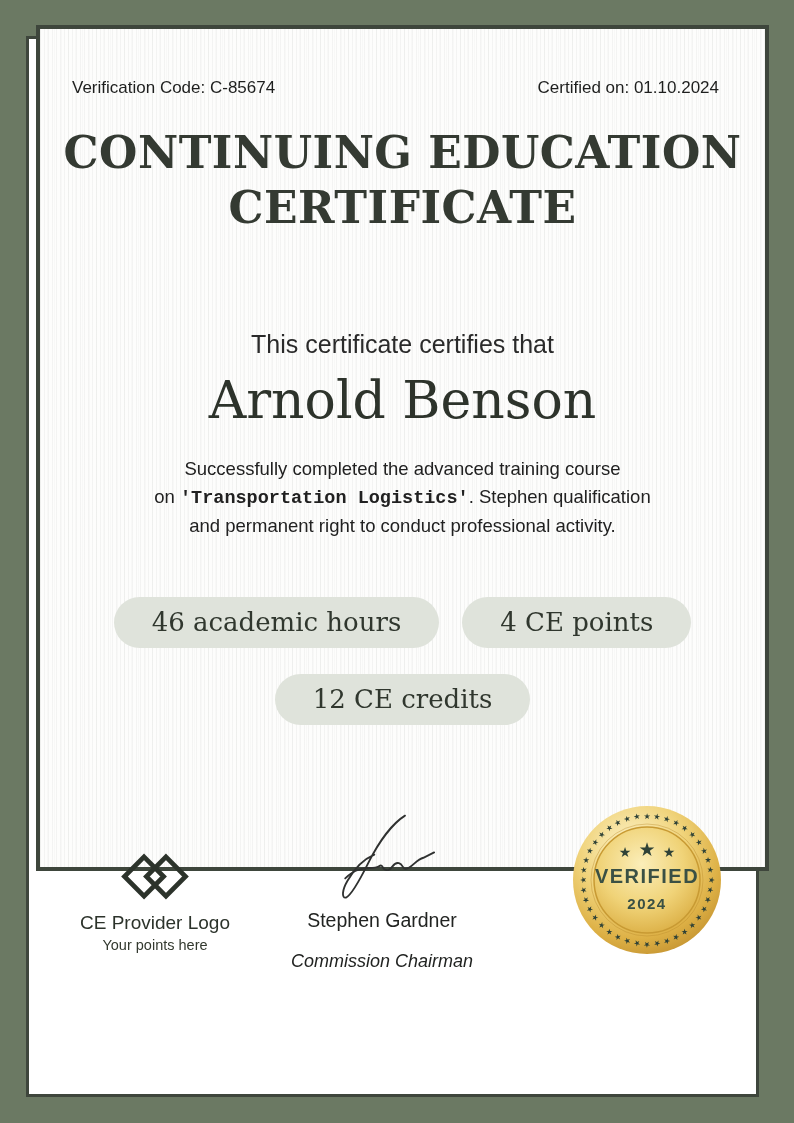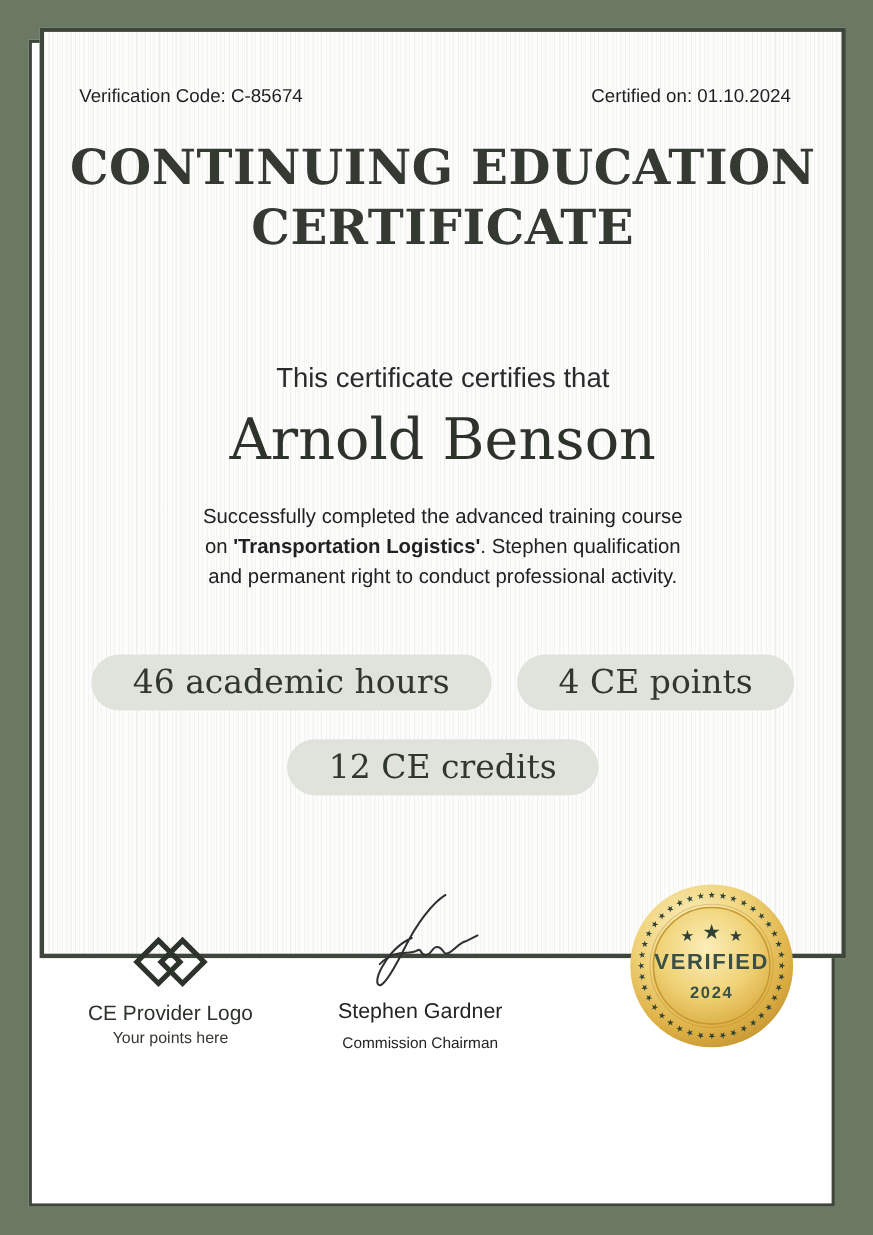--- a/index.html
+++ b/index.html
@@ -41,38 +41,38 @@
   .recipient {
     margin-top:10px; text-align:center;
     font-family:"DejaVu Serif", serif; font-weight:400;
     font-size:52px; line-height:62px; color:#2d332b;
   }
   .description {
     margin-top:24px; text-align:center;
     font-size:18.5px; line-height:27.5px; color:#212121;
   }
   .description div { white-space:nowrap; }
-  .description b { font-weight:700; }
+  .description b { font-weight:700;font-family:Liberation Mono, monospace; }
   .pills-row { display:flex; justify-content:center; gap:23px; }
   .pills-row.first { margin-top:57px; }
   .pills-row.second { margin-top:26px; }
   .pill {
     background:#dfe3db; border-radius:26px;
     height:51px; display:flex; align-items:center;
     padding:0 38px;
     font-family:"DejaVu Serif", serif;
-    font-size:30px; color:#30372e; white-space:nowrap;
+    font-size:26px; color:#30372e; white-space:nowrap;
   }
   .bottom-row { position:relative; margin-top:78px; height:165px; }
   .provider-block { position:absolute; left:0; top:50px; width:230px; text-align:center; color:#2c332b; }
   .provider-name { margin-top:8px; font-size:19px; font-weight:500; color:#2c332b; }
   .provider-tagline { margin-top:3px; font-size:14.5px; color:#33392f; }
   .signature-block { position:absolute; left:212px; top:8px; width:260px; text-align:center; }
   .signatory-name { margin-top:2px; font-size:19.5px; color:#222422; }
-  .signatory-title { margin-top:9px; font-size:14px; color:#222422; }
+  .signatory-title { margin-top:19px; font-size:18px; color:#222422;font-style:italic; }
   .seal-block { position:absolute; left:532px; top:2px; width:150px; height:150px; }
   .footer-note {
     margin-top:42px; text-align:center;
     font-size:13.5px; line-height:20px; color:#4c4c4c;
   }
 </style>
 </head>
 <body>
 
 <div class="paper-back"></div>

